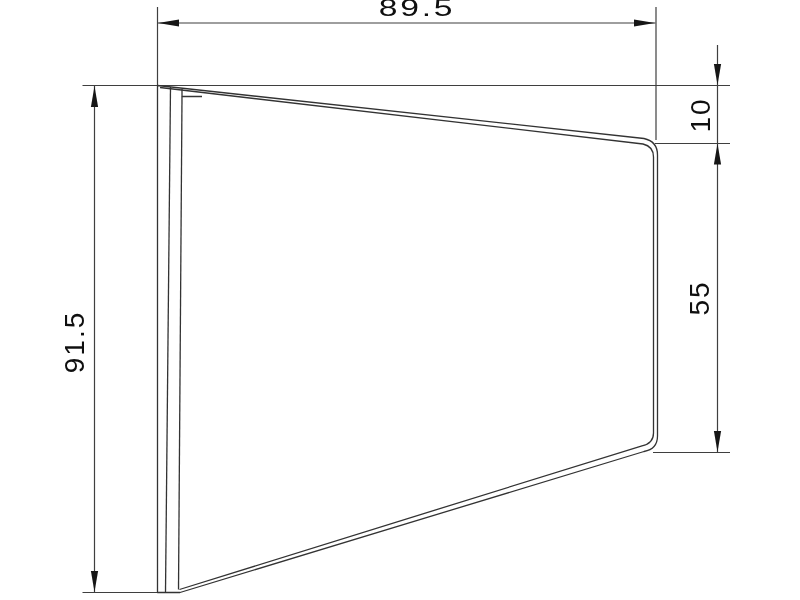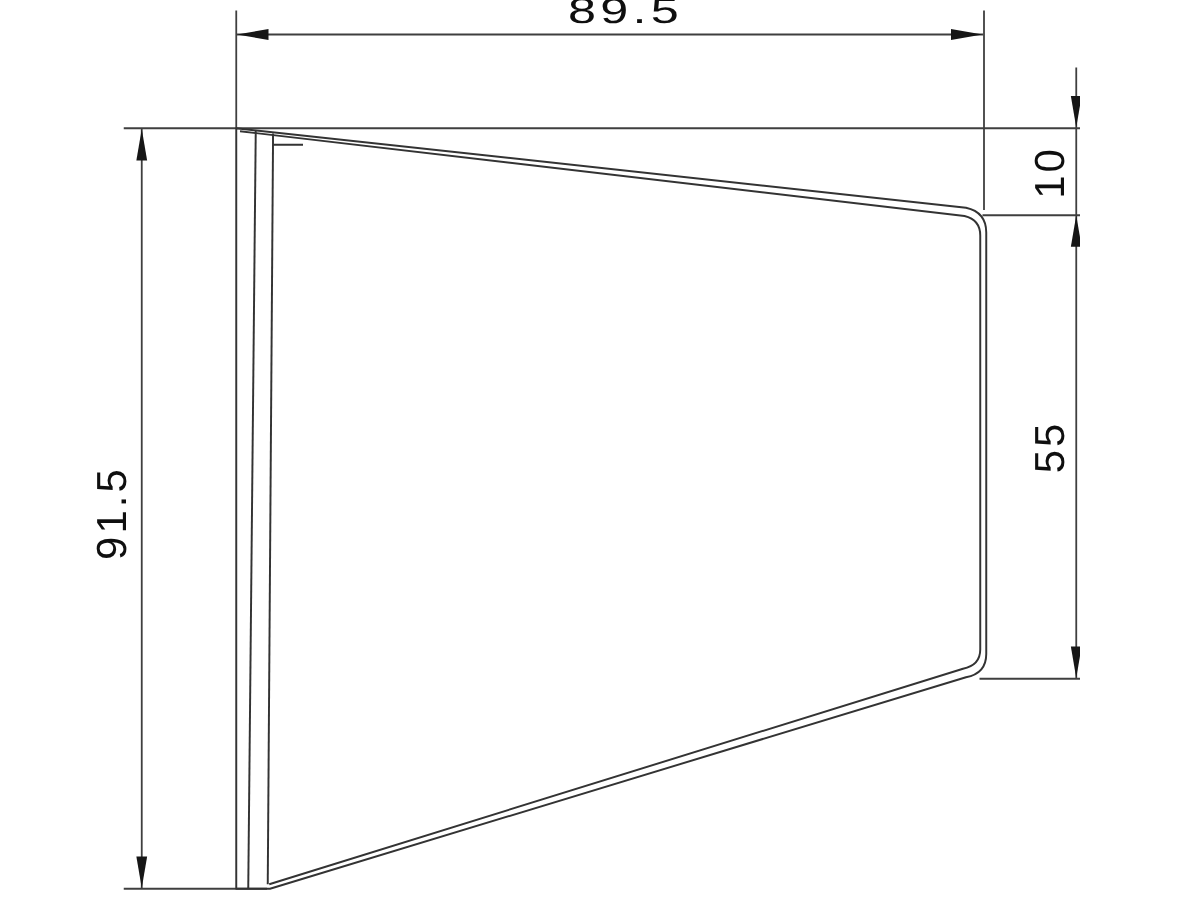--- a/index.html
+++ b/index.html
@@ -7,20 +7,21 @@
     padding: 0;
     background: #ffffff;
   }
   #drawing-root {
     position: relative;
     width: 720px;
     height: 600px;
     background: #ffffff;
     overflow: hidden;
     font-family: "Liberation Sans", "DejaVu Sans", sans-serif;
+    padding-left: 40px;
   }
   #drawing-svg {
     position: absolute;
     left: 0;
     top: 0;
   }
   .dim-text {
     position: absolute;
     color: #0f0f0f;
     font-family: "Liberation Sans", "DejaVu Sans", sans-serif;

